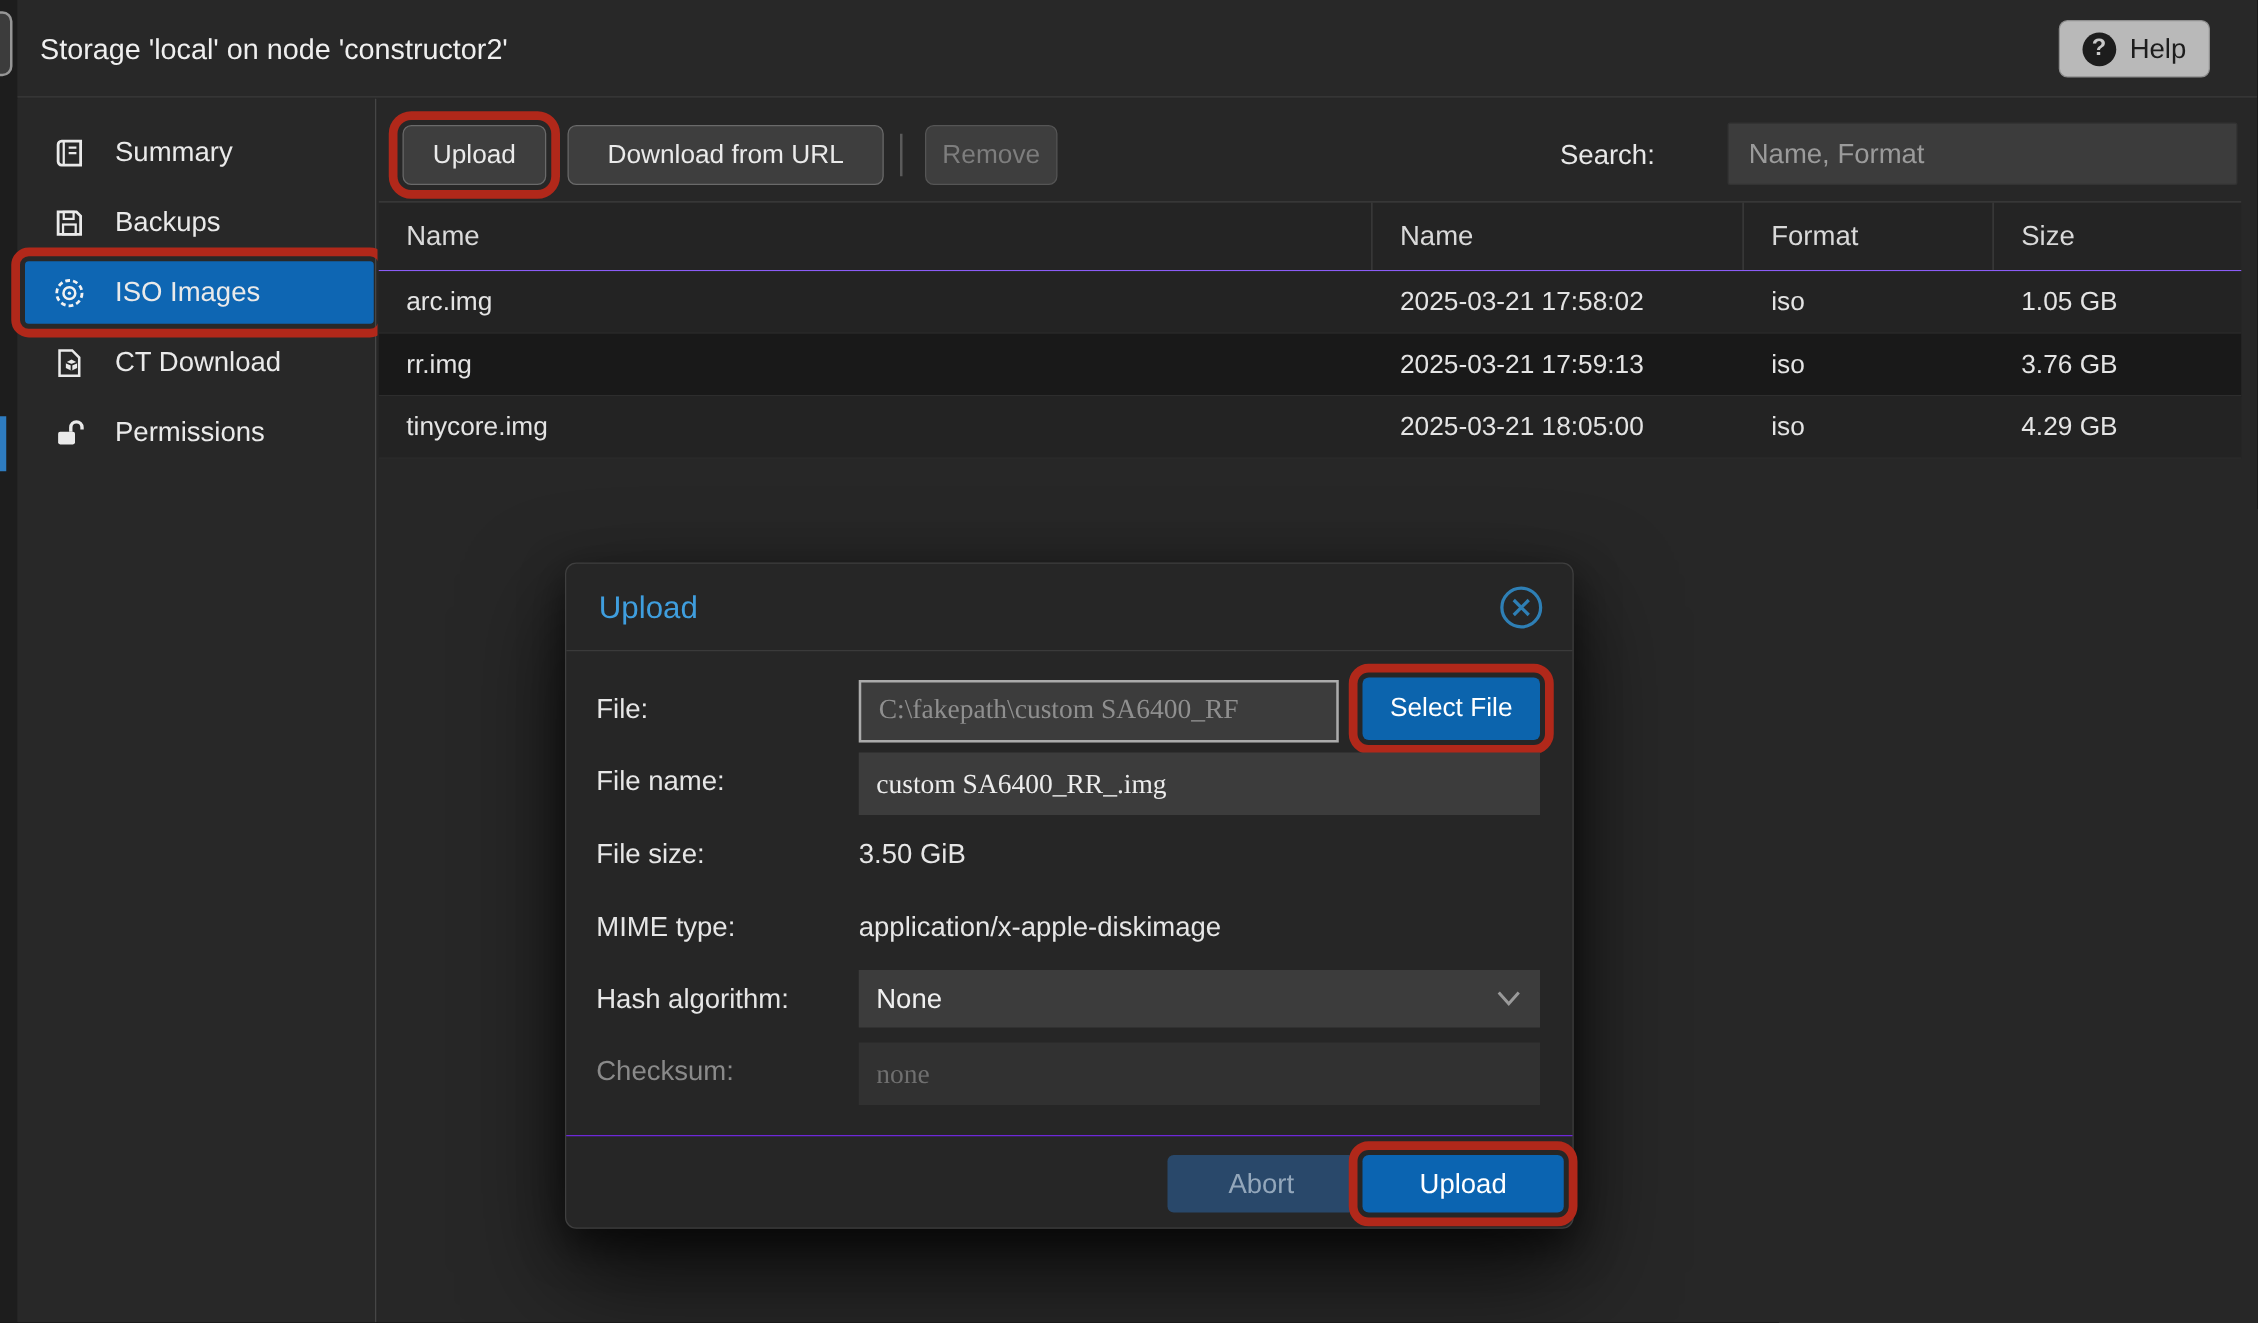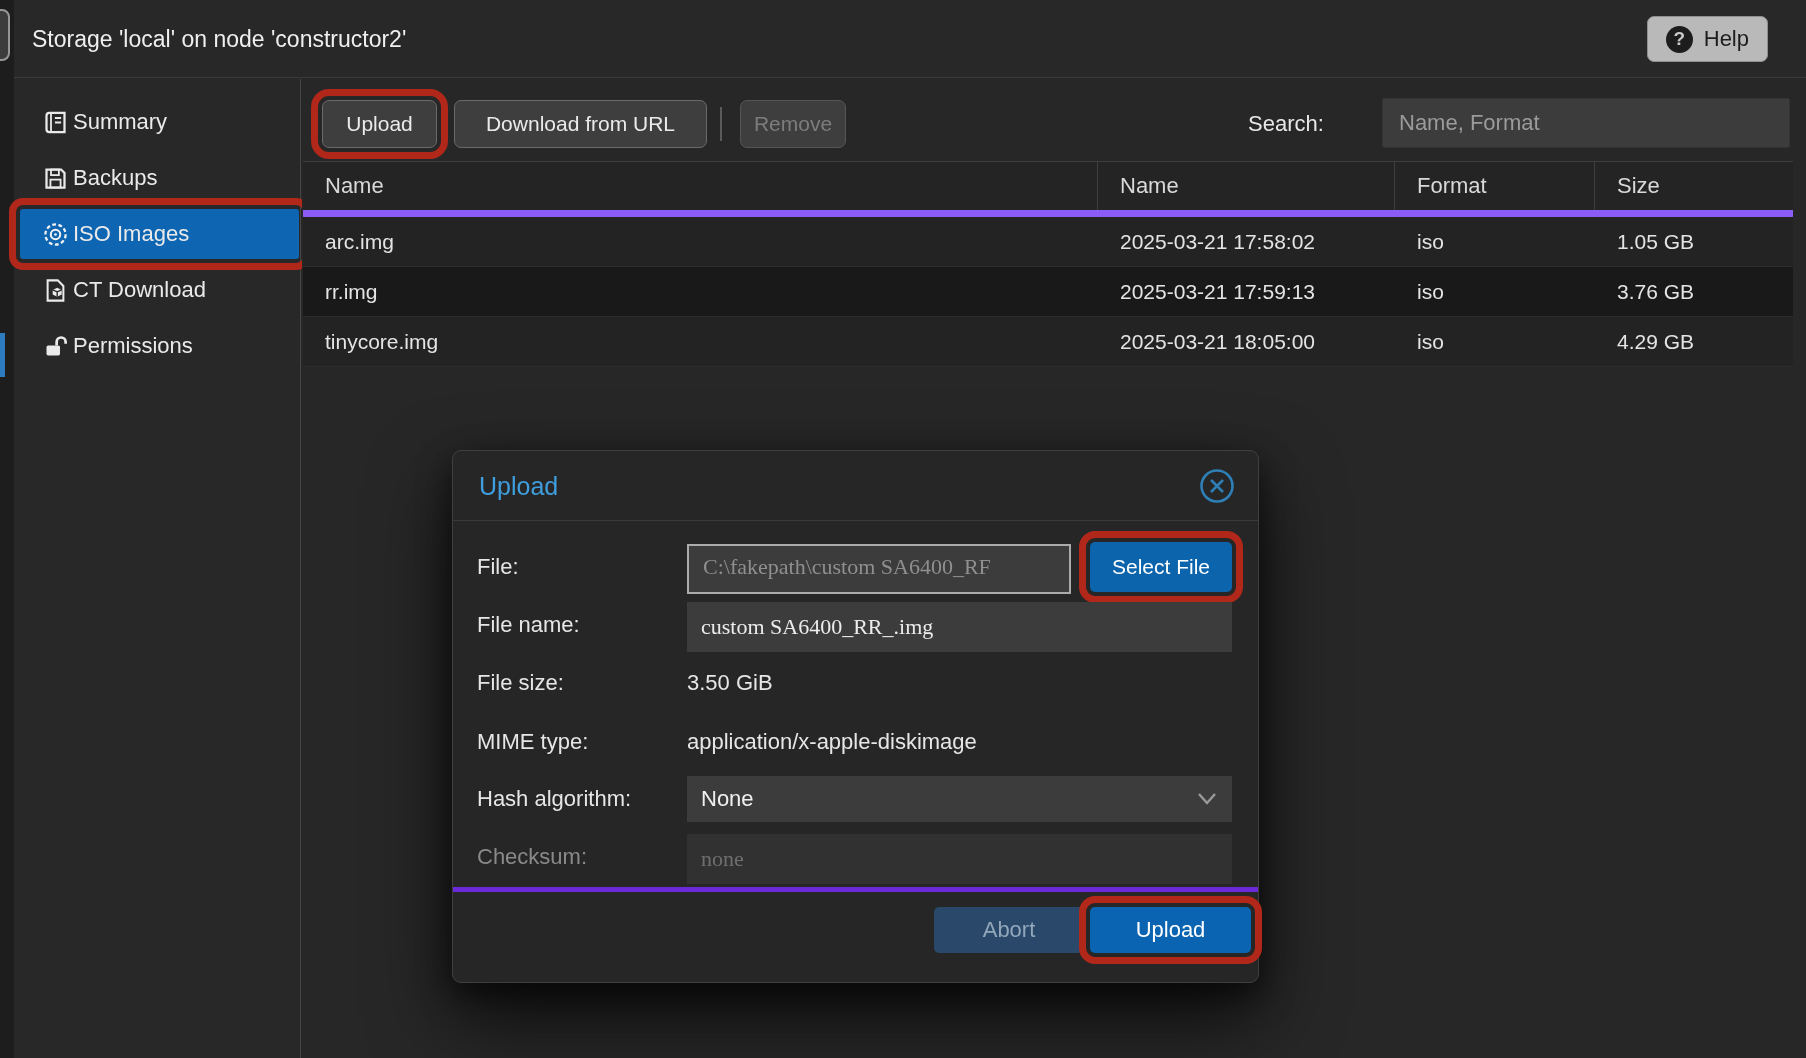--- a/index.html
+++ b/index.html
@@ -20,21 +20,21 @@
   .title { position:absolute; left:18px; top:0; line-height:78px; font-size:23px; color:#efefef; }
   .help-btn { position:absolute; right:38px; top:16px; height:46px;
     background:#b9b9b9; border:1px solid #8f8f8f; border-radius:7px; color:#1d1d1d;
     font-size:22px; display:flex; align-items:center; gap:11px; padding:0 18px; cursor:pointer; }
   .help-circle { width:27px; height:27px; border-radius:50%; background:#1d1d1d; color:#c9c9c9;
     font-size:19px; font-weight:bold; display:flex; align-items:center; justify-content:center; }
   
   .sidebar { position:absolute; left:14px; top:79px; width:287px; height:979px;
     background:#282828; border-right:1px solid #464646; }
   .side-item { position:absolute; left:6px; right:1px; height:50px;
-    display:flex; align-items:center; gap:4px; padding-left:22px;
+    display:flex; align-items:center; gap:23px; padding-left:22px;
     font-size:22px; color:#eaeaea; cursor:pointer; }
   .side-item svg { width:27px; height:27px; flex:none; }
   .side-item.selected { background:#0e66b3; }
   
   .annot { outline:7px solid #b1281a; outline-offset:4px; border-radius:3px; }
   
   .main { position:absolute; left:302px; top:79px; width:1504px; height:979px; background:#272727; }
   .tbtn { position:absolute; top:21px; height:48px; background:#3e3e3e;
     border:1px solid #6a6a6a; border-radius:7px; color:#eaeaea; font-size:21px;
     display:flex; align-items:center; justify-content:center; cursor:pointer; }
@@ -42,21 +42,21 @@
   .tool-sep { position:absolute; left:418px; top:28px; width:2px; height:34px; background:#5a5a5a; }
   .search-label { position:absolute; left:946px; top:21px; height:48px; line-height:48px;
     font-size:22px; color:#e8e8e8; }
   .search-input { position:absolute; left:1080px; top:19px; width:408px; height:50px;
     background:#3c3c3c; border:1px solid #333; border-radius:2px; color:#e8e8e8;
     font-size:22px; padding:0 16px; font-family:"Liberation Sans", sans-serif; }
   .search-input::placeholder { color:#9b9b9b; }
   
   .grid { position:absolute; left:1px; top:82px; width:1490px; }
   .grid-header { display:grid; grid-template-columns:795px 297px 200px 1fr; height:56px;
-    background:#242424; border-top:1px solid #3e3e3e; border-bottom:7px solid #8b5cf6; }
+    background:#242424; border-top:1px solid #3e3e3e; border-bottom:1px solid #8b5cf6; }
   .grid-header .cell { display:flex; align-items:center; padding-left:22px;
     font-size:22px; color:#d9d9d9; border-right:1px solid #3e3e3e; cursor:pointer; }
   .grid-header .cell:last-child { border-right:none; }
   .grid-row { display:grid; grid-template-columns:795px 297px 200px 1fr; height:50px;
     background:#232323; border-bottom:1px solid #2d2d2d; cursor:pointer; }
   .grid-row.alt { background:#191919; }
   .grid-row .cell { display:flex; align-items:center; padding-left:22px;
     font-size:21px; color:#e4e4e4; }
   
   .dialog { position:absolute; left:452px; top:450px; width:807px; height:533px;
@@ -76,21 +76,21 @@
   .sel-file-btn { position:absolute; left:637px; top:-2px; width:142px; height:50px;
     background:#0c64ad; border:none; border-radius:5px; color:#fff; font-size:21px;
     cursor:pointer; font-family:"Liberation Sans", sans-serif;text-align:center; }
   .name-input { left:234px; width:545px; }
   .hash-select { position:absolute; left:234px; top:0; width:545px; height:46px;
     background:#3c3c3c; cursor:pointer; }
   .hash-value { position:absolute; left:14px; line-height:46px; font-size:22px; color:#f0f0f0; }
   .hash-chevron { position:absolute; right:14px; top:15px; }
   .checksum-input { left:234px; width:545px; background:#313131; color:#6f6f6f; }
   .checksum-input::placeholder { color:#6f6f6f; }
-  .dlg-footer { position:absolute; left:0; right:0; bottom:0; height:95px; border-top:5px solid #6d28d9; }
+  .dlg-footer { position:absolute; left:0; right:0; bottom:0; height:74px; border-top:1px solid #6d28d9; }
   .abort-btn { position:absolute; left:481px; top:15px; width:150px; height:46px;
     background:#29486a; border:none; border-radius:5px; color:#93a7bb; font-size:22px;
     cursor:default; font-family:"Liberation Sans", sans-serif; }
   .upload-btn { position:absolute; left:637px; top:15px; width:161px; height:46px;
     background:#0b64b1; border:none; border-radius:5px; color:#ffffff; font-size:22px;
     cursor:pointer; font-family:"Liberation Sans", sans-serif; }
 </style>
 </head>
 <body>
 

